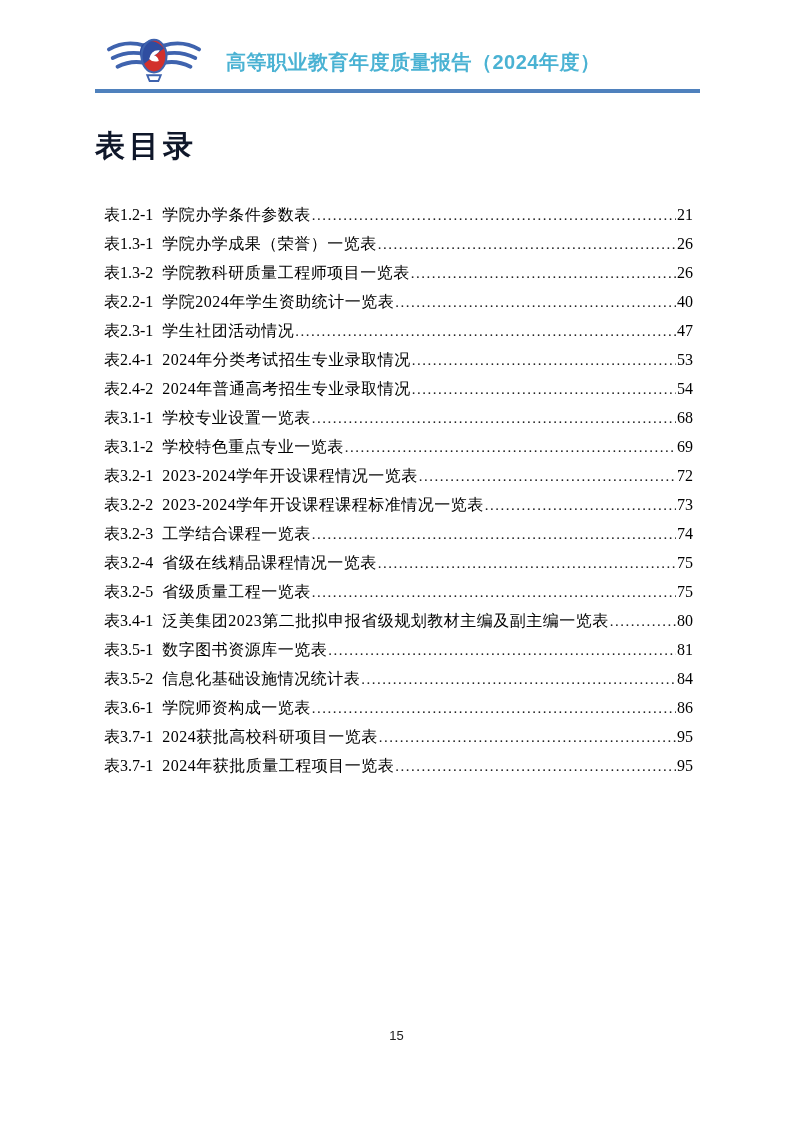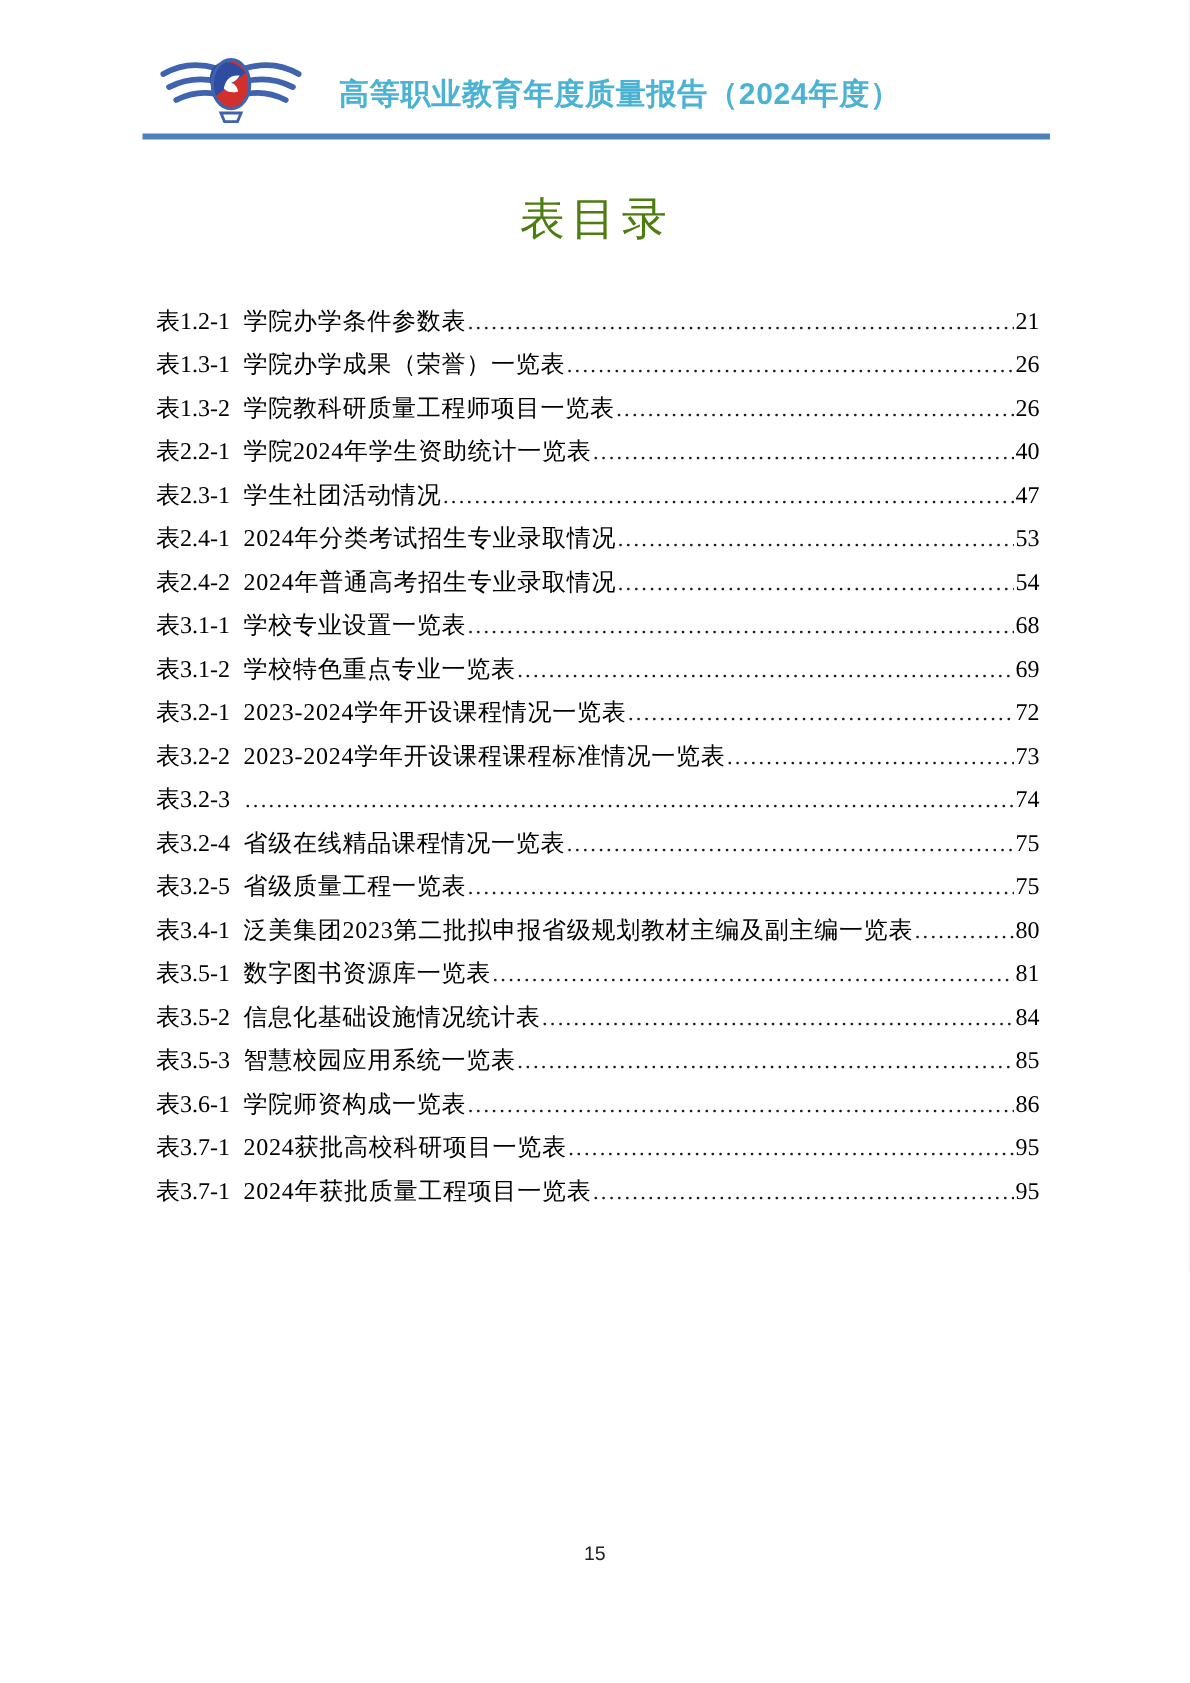--- a/index.html
+++ b/index.html
@@ -39,23 +39,22 @@
     margin-left: 24px; white-space: nowrap; transform: translateY(3px);
   }
   
   .rule {
     position: absolute; left: 95px; width: 605px; top: 89px; height: 4px;
     background: var(--rule, #4f81bd);
   }
   
   .toc-title {
     position: absolute; left: 95px; width: 605px; top: 126px;
-    text-align: center;
-    font-family: "Liberation Sans", "DejaVu Sans", sans-serif;
-    font-weight: normal; font-size: 30px; letter-spacing: 4px; color: #4d7c0f;
+    font-family: "Liberation Sans", "DejaVu Sans", sans-serif;
+    font-weight: bold; font-size: 30px; letter-spacing: 4px; color: #0f172a;
   }
   
   .toc {
     position: absolute; left: 104px; width: 589px; top: 200px;
   }
   .toc-row {
     display: flex; align-items: baseline;
     height: 29px; line-height: 29px;
     font-size: 16px; color: #000;
     cursor: pointer;
@@ -187,20 +186,21 @@
 
     <div class="toc-row">
       <span class="toc-no">表3.2-2</span>
       <span class="toc-label">2023-2024学年开设课程课程标准情况一览表</span>
       <span class="toc-leader"></span>
       <span class="toc-page">73</span>
     </div>
 
     <div class="toc-row">
       <span class="toc-no">表3.2-3</span>
+      <span class="toc-label">工学结合课程一览表</span>
       <span class="toc-leader"></span>
       <span class="toc-page">74</span>
     </div>
 
     <div class="toc-row">
       <span class="toc-no">表3.2-4</span>
       <span class="toc-label">省级在线精品课程情况一览表</span>
       <span class="toc-leader"></span>
       <span class="toc-page">75</span>
     </div>
@@ -226,26 +226,20 @@
       <span class="toc-page">81</span>
     </div>
 
     <div class="toc-row">
       <span class="toc-no">表3.5-2</span>
       <span class="toc-label">信息化基础设施情况统计表</span>
       <span class="toc-leader"></span>
       <span class="toc-page">84</span>
     </div>
 
-    <div class="toc-row">
-      <span class="toc-no">表3.5-3</span>
-      <span class="toc-label">智慧校园应用系统一览表</span>
-      <span class="toc-leader"></span>
-      <span class="toc-page">85</span>
-    </div>
 
     <div class="toc-row">
       <span class="toc-no">表3.6-1</span>
       <span class="toc-label">学院师资构成一览表</span>
       <span class="toc-leader"></span>
       <span class="toc-page">86</span>
     </div>
 
     <div class="toc-row">
       <span class="toc-no">表3.7-1</span>

